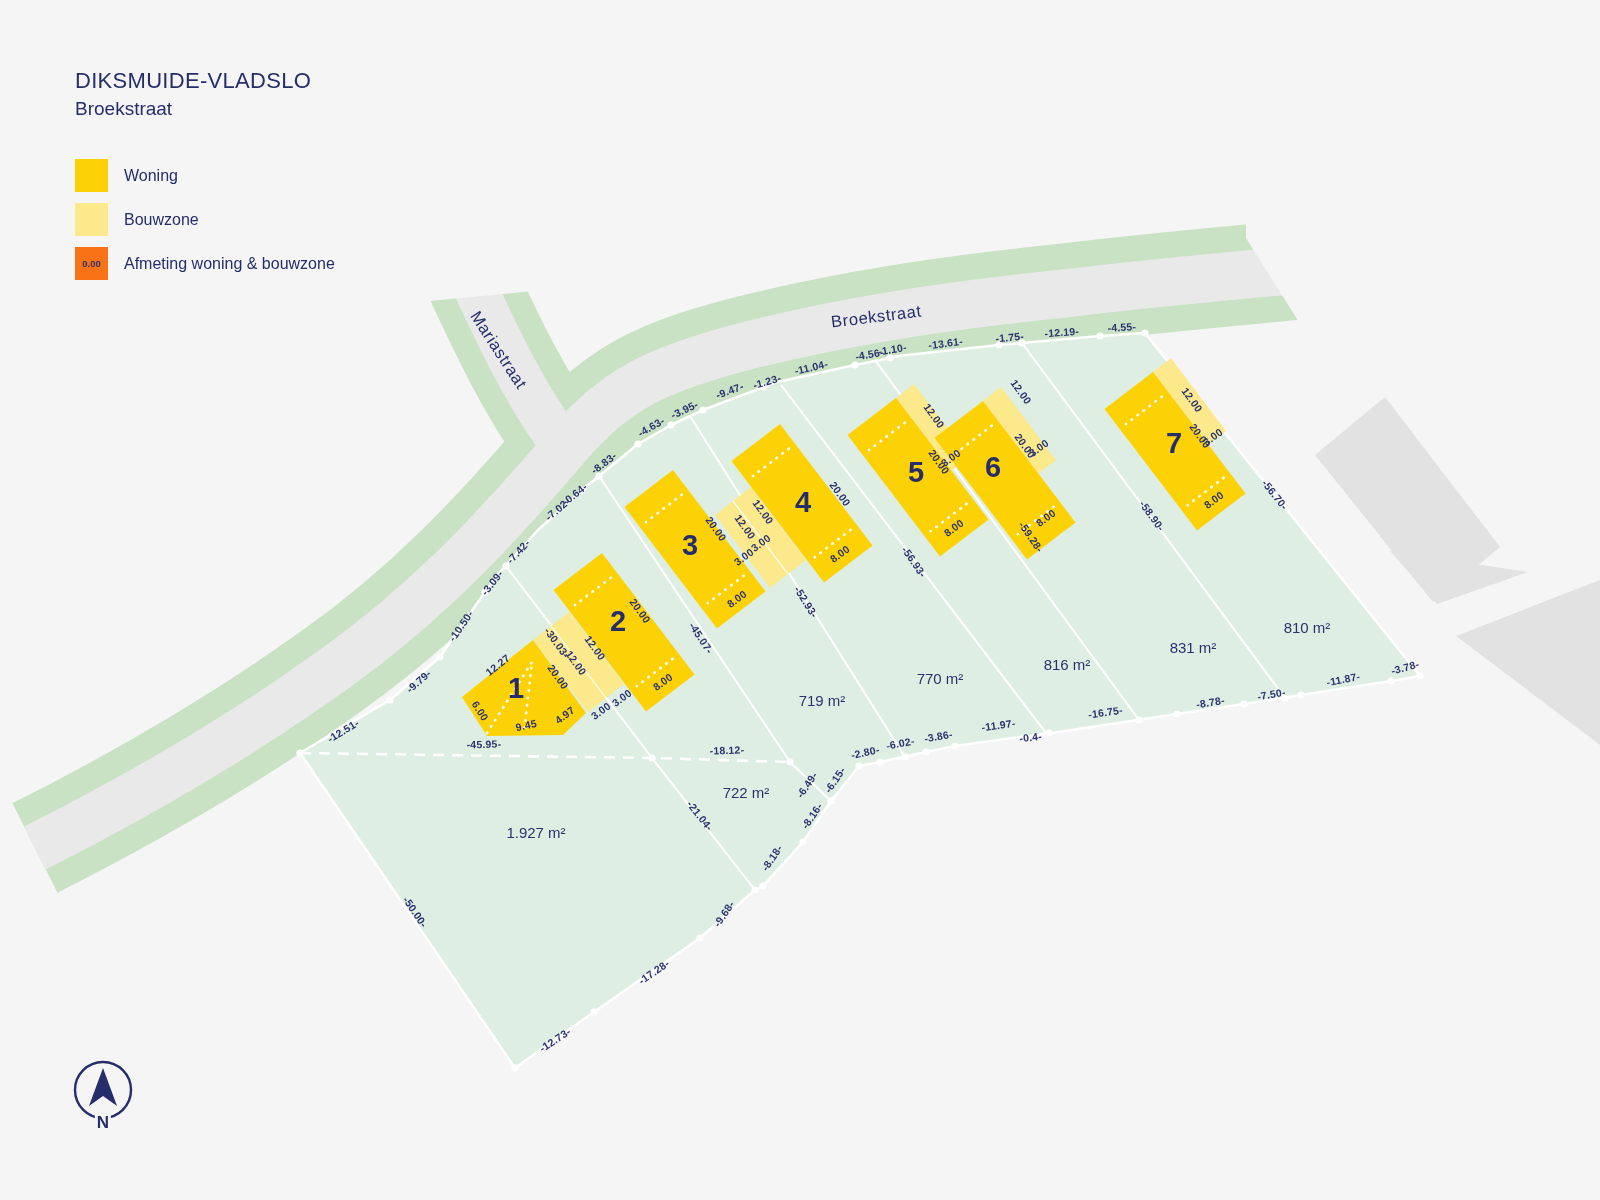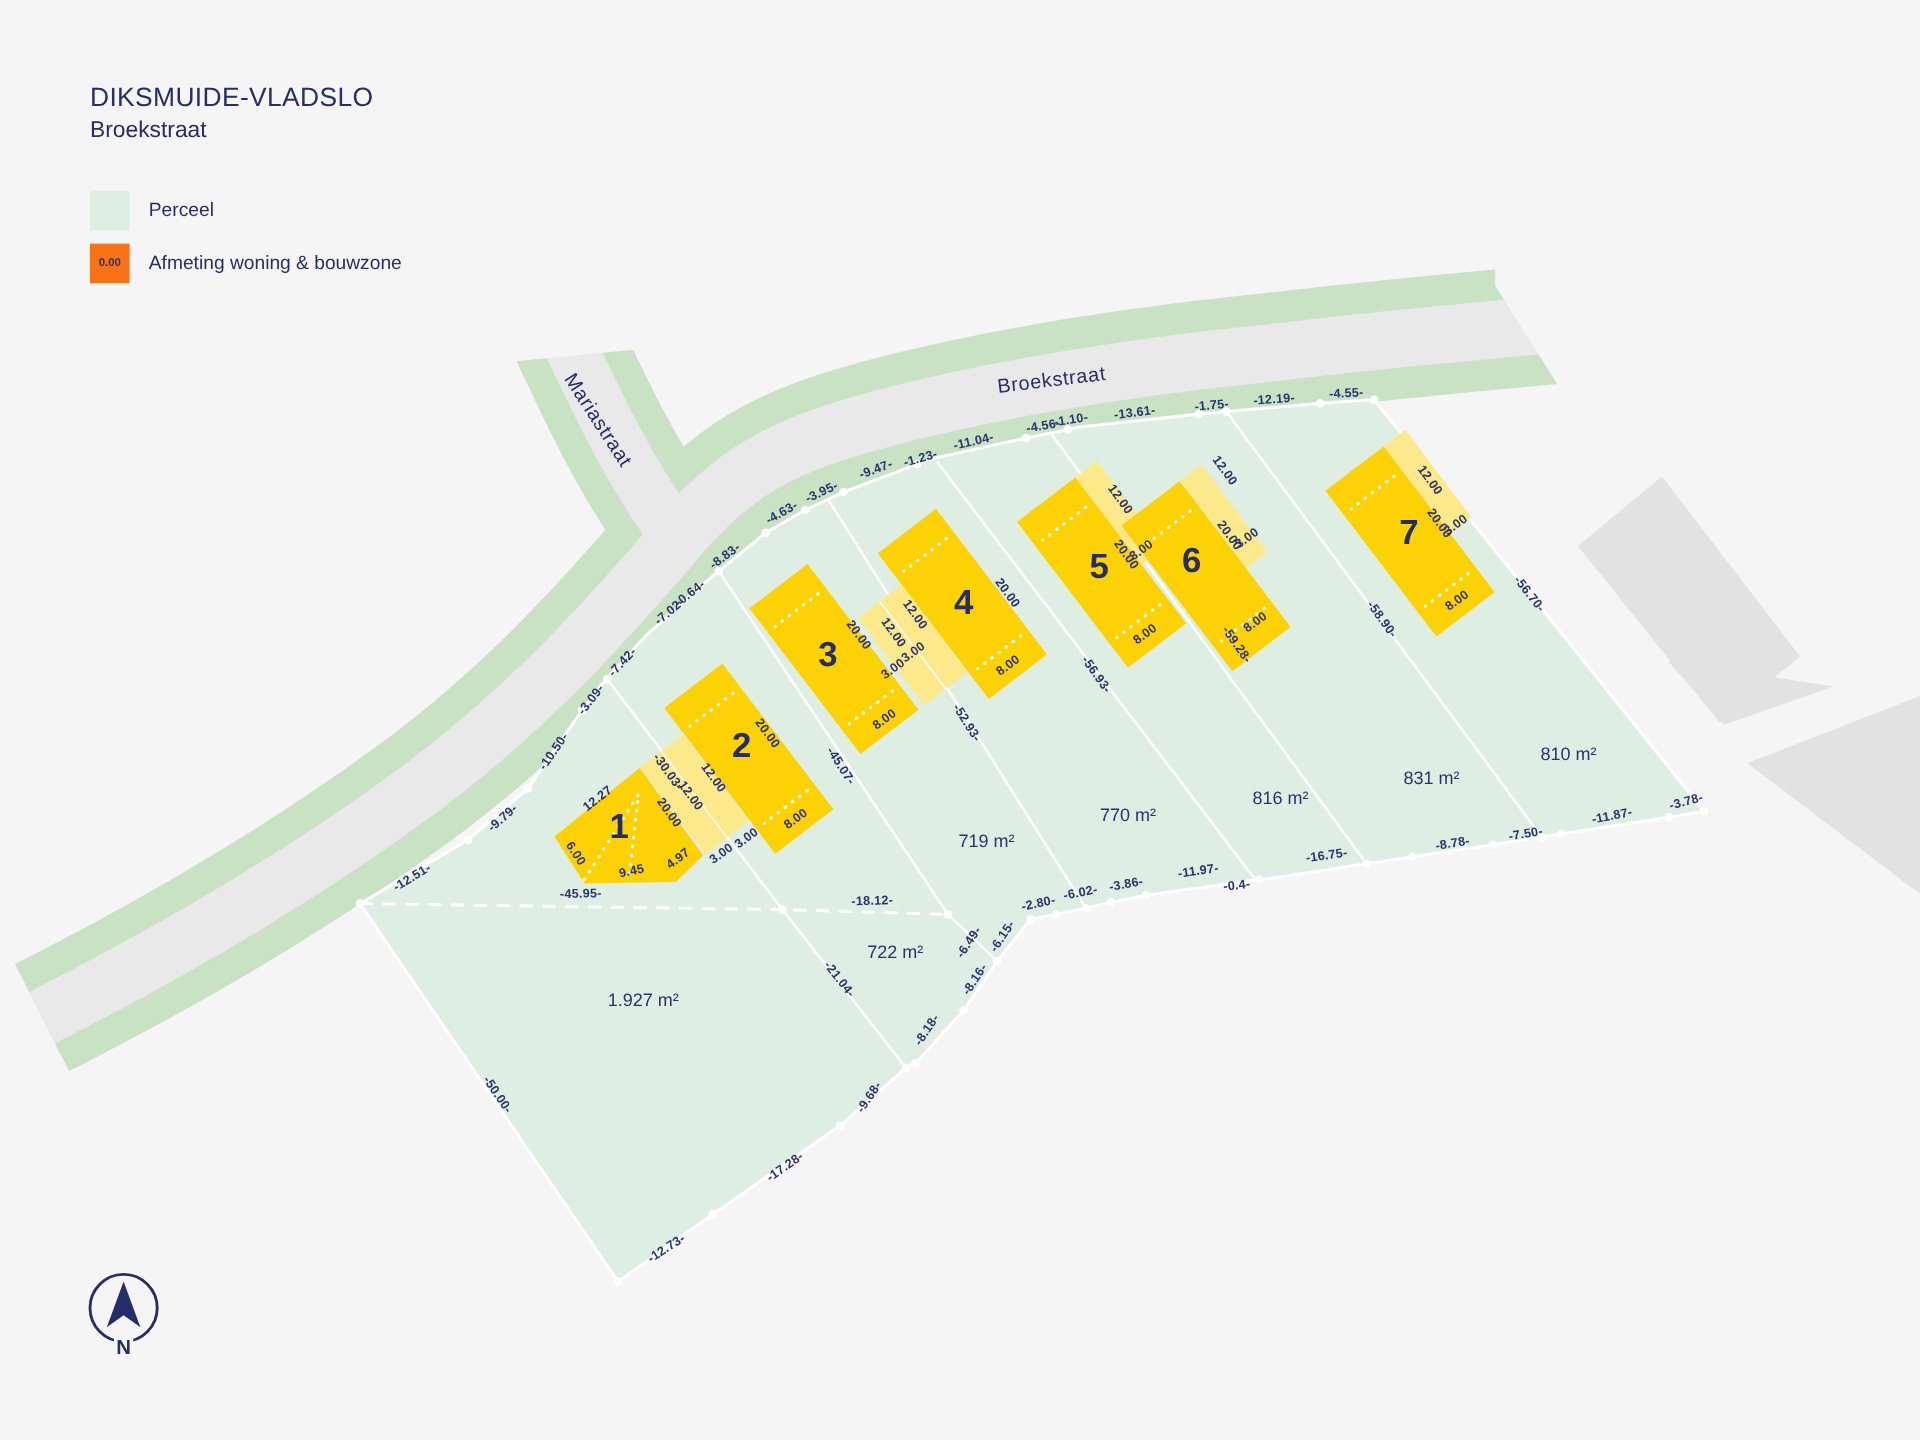--- a/index.html
+++ b/index.html
@@ -249,22 +249,26 @@
       </g>
   </svg>
 
   <div class="hdr">
     <h1>DIKSMUIDE-VLADSLO</h1>
     <h2>Broekstraat</h2>
   </div>
 
   <div class="legend">
     <div class="lrow">
-      <span class="sw sw-perceel"></span>
-      <span class="lbl">Perceel</span>
+      <span class="sw sw-woning"></span>
+      <span class="lbl">Woning</span>
+    </div>
+    <div class="lrow">
+      <span class="sw sw-bouwzone"></span>
+      <span class="lbl">Bouwzone</span>
     </div>
     <div class="lrow">
       <span class="sw sw-text">0.00</span>
       <span class="lbl">Afmeting woning &amp; bouwzone</span>
     </div>
   </div>
 
   <svg class="north" width="80" height="95" viewBox="0 0 80 95">
     <circle cx="40" cy="42" r="28" fill="none" stroke="#252d6b" stroke-width="2.4"></circle>
     <polygon points="40,20 54,58 40,48 26,58" fill="#252d6b"></polygon>

